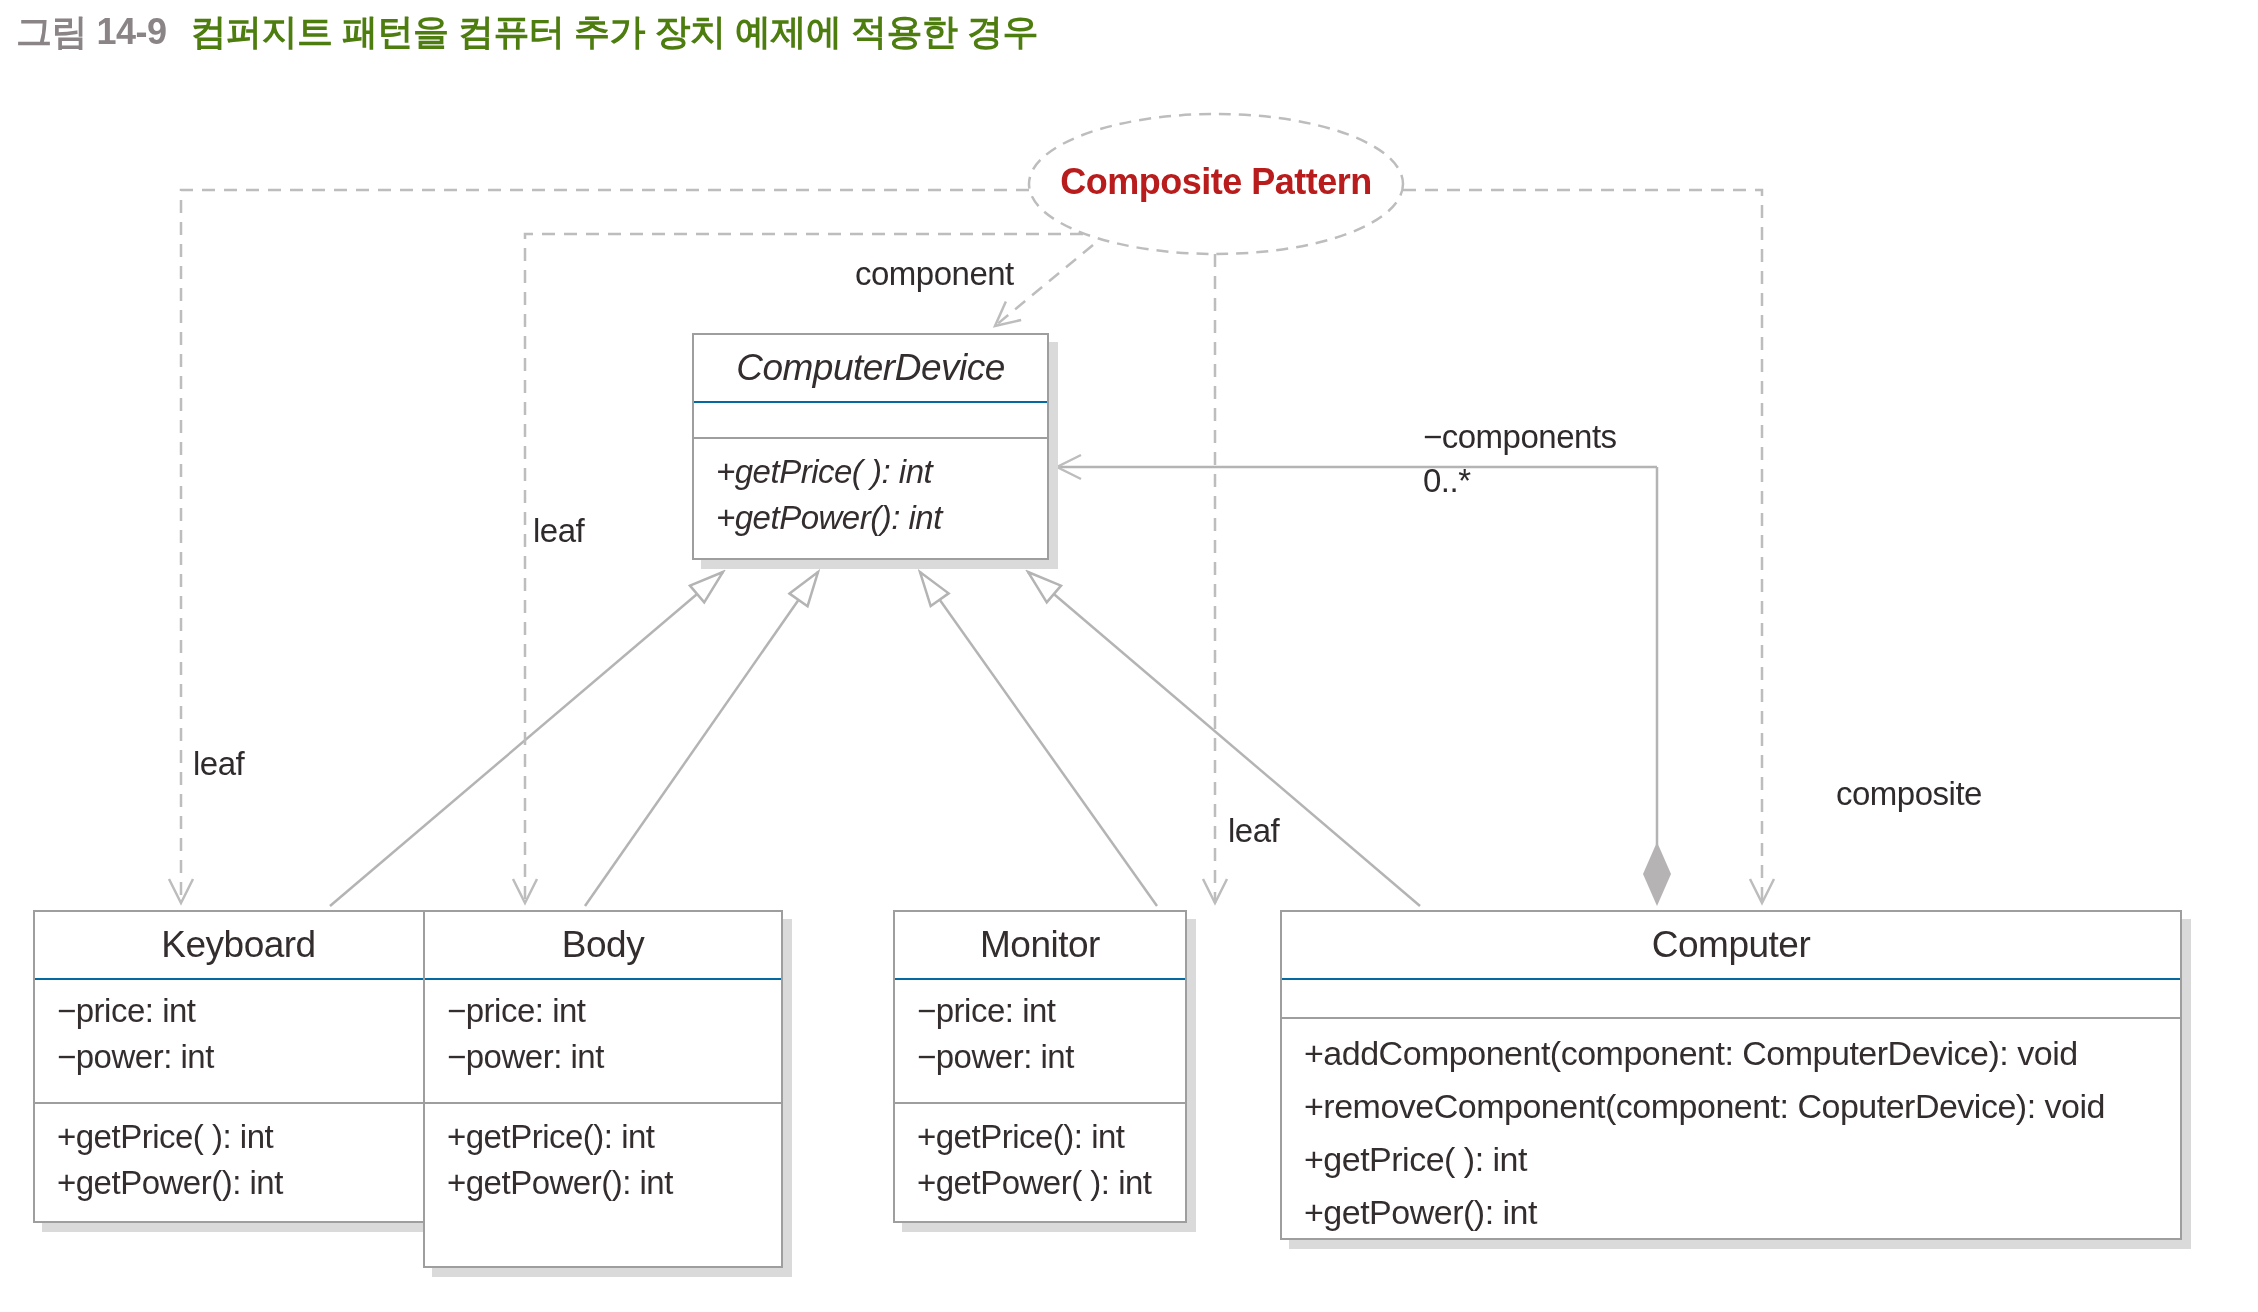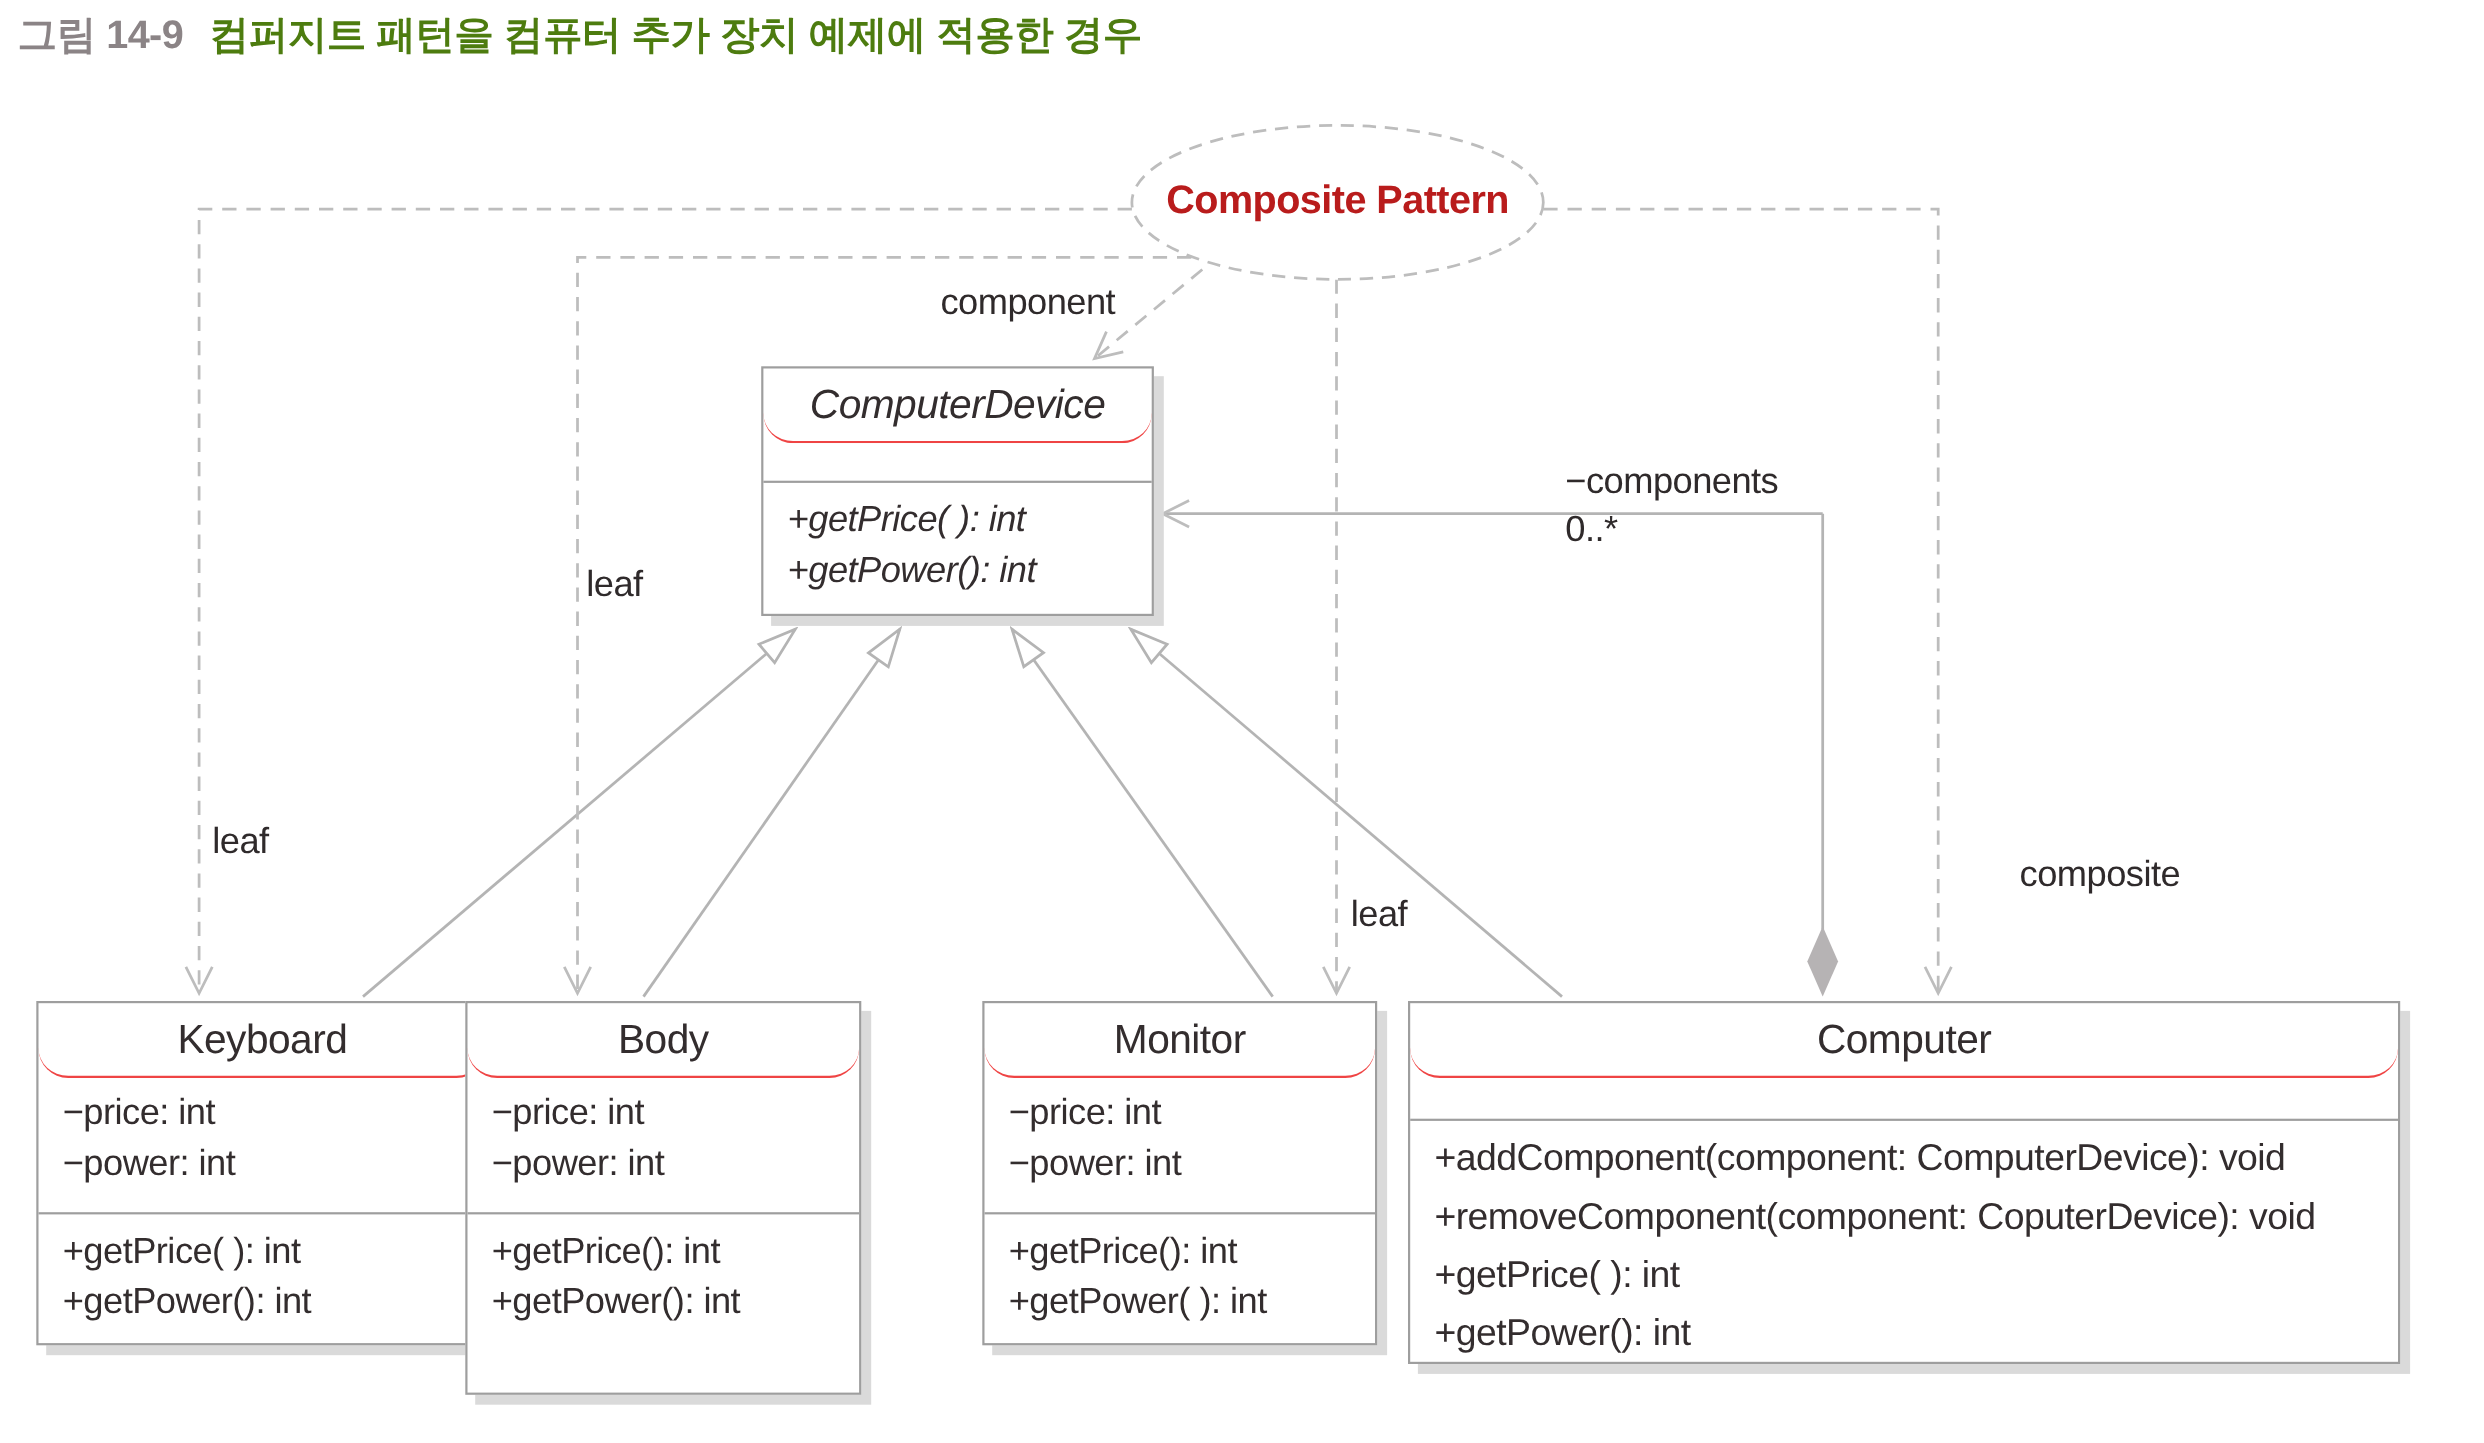--- a/index.html
+++ b/index.html
@@ -24,24 +24,23 @@
     position:absolute;
     background:#fff;
     border:2px solid #9e9e9e;
     box-shadow:9px 9px 0 #dadada;
     box-sizing:border-box;
     color:#332d2e;
   }
   .cls-name{
     display:flex;align-items:center;justify-content:center;
     font-size:37px;
-    border-bottom:2px solid #ef4444;
+    border-bottom:2px solid #0369a1;
     box-sizing:border-box;
     letter-spacing:-0.5px;
-    border-radius:27px;
   }
   .cmp{
     box-sizing:border-box;
     padding:8px 8px 0 22px;
   }
   .cmp + .cmp{border-top:2px solid #9e9e9e;}
   .row{
     font-size:33px;line-height:46px;
     white-space:nowrap;
     letter-spacing:-0.5px;
@@ -141,21 +140,21 @@
     <div class="cmp" style="height:122px;">
       <div class="row">−price: int</div>
       <div class="row">−power: int</div>
     </div>
     <div class="cmp" style="height:119px;padding-top:10px;">
       <div class="row">+getPrice(): int</div>
       <div class="row">+getPower(): int</div>
     </div>
   </div>
 
-  <div class="uml-class" style="left:893px;top:910px;width:359px;height:313px;">
+  <div class="uml-class" style="left:893px;top:910px;width:294px;height:313px;">
     <div class="cls-name" style="height:68px;">Monitor</div>
     <div class="cmp" style="height:122px;">
       <div class="row">−price: int</div>
       <div class="row">−power: int</div>
     </div>
     <div class="cmp" style="height:119px;padding-top:10px;">
       <div class="row">+getPrice(): int</div>
       <div class="row">+getPower( ): int</div>
     </div>
   </div>

